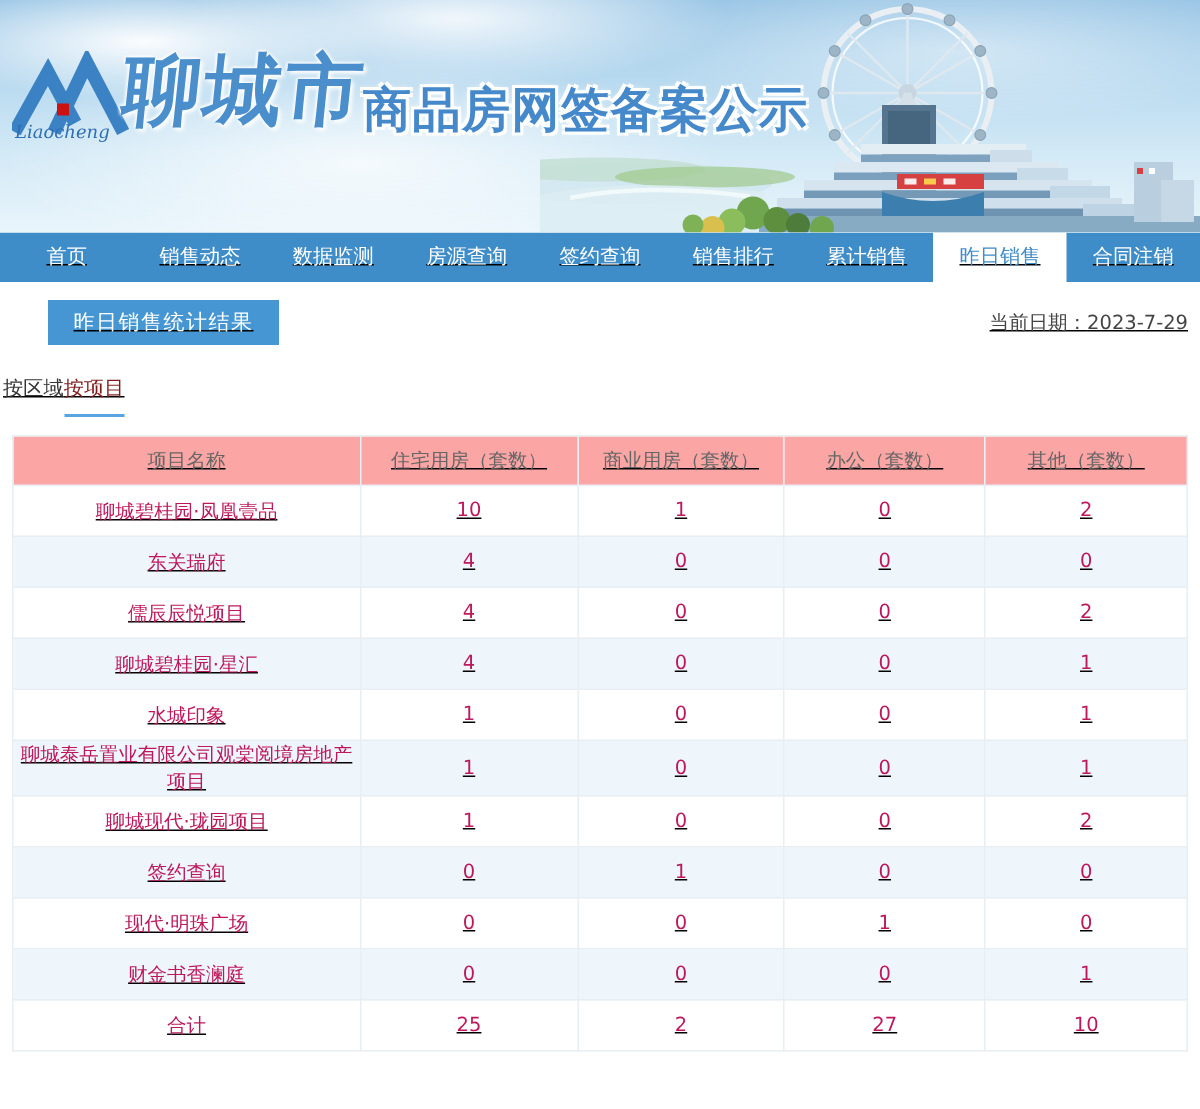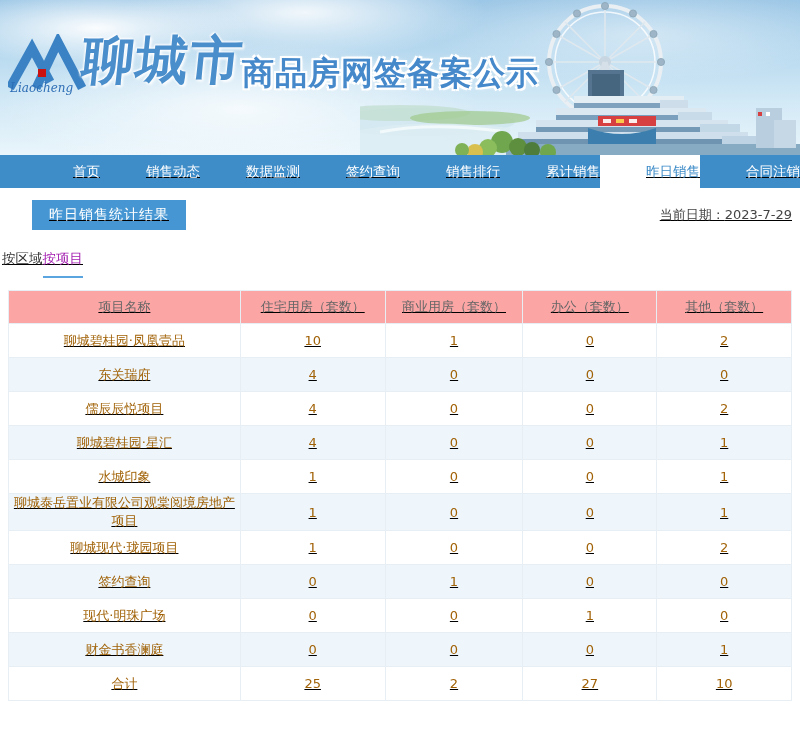--- a/index.html
+++ b/index.html
@@ -28,37 +28,37 @@
   }
   .brand-sub {
     position:absolute; left:242px; top:52px;
     font-size:32px; font-weight:bold; letter-spacing:1px; color:#4589cb;
     text-shadow:-2px -2px 0 #fff, 2px -2px 0 #fff, -2px 2px 0 #fff, 2px 2px 0 #fff, 0 0 5px #fff;
   }
 
   
   .navbar { display:flex; height:33px; background:#3e8cc8; }
   .nav-item {
-    flex:1; text-align:right; line-height:33px; font-size:13.5px; color:#fff;
+    flex:1; text-align:center; line-height:33px; font-size:13.5px; color:#fff;
     cursor:pointer; white-space:nowrap;
   }
   .nav-item.active { background:#fff; color:#3e8cc8; }
 
   
   .section-head { display:flex; justify-content:space-between; align-items:center; margin:12px 8px 0 8px;padding-left:24px; }
   .badge { background:#4596d2; color:#fff; font-size:14px; padding:6px 17px; letter-spacing:1px; }
   .date-line { font-size:13px; color:#444; }
   .tabs { margin:20px 8px 0 2px; display:flex; font-size:13.5px; }
   .tab { color:#333; padding-bottom:8px; cursor:pointer; }
-  .tab.active { color:#a21caf; border-bottom:2px solid #5aa4e0; }
+  .tab.active { color:#7f1d1d; border-bottom:2px solid #5aa4e0; }
 
   table { width:784px; margin:12px 8px 0 8px; border-collapse:collapse; table-layout:fixed; }
   th, td { border:1px solid #e7eef4; text-align:center; font-weight:normal; font-size:13px; }
   th { background:#fca5a5; color:#666; height:33px; }
-  td { color:#a16207; height:34px;text-align:center; }
+  td { color:#be185d; height:34px;text-align:center; }
   tbody tr:nth-child(even) { background:#eef6fc; }
   col.c-name { width:29.6%; }
   col.c1 { width:18.5%; } col.c2 { width:17.6%; } col.c3 { width:17.1%; } col.c4 { width:17.2%; }
 </style>
 </head>
 <body>
 
 <div class="page">
 
   <div class="banner">
@@ -148,20 +148,21 @@
     </svg>
 
     <div class="brand-city">聊城市</div>
     <div class="brand-sub">商品房网签备案公示</div>
   </div>
 
   <div class="navbar">
       <div class="nav-item">首页</div>
       <div class="nav-item">销售动态</div>
       <div class="nav-item">数据监测</div>
+      <div class="nav-item">房源查询</div>
       <div class="nav-item">签约查询</div>
       <div class="nav-item">销售排行</div>
       <div class="nav-item">累计销售</div>
       <div class="nav-item active">昨日销售</div>
       <div class="nav-item">合同注销</div>
     </div>
 
   <div class="content">
     <div class="section-head">
       <div class="badge">昨日销售统计结果</div>

